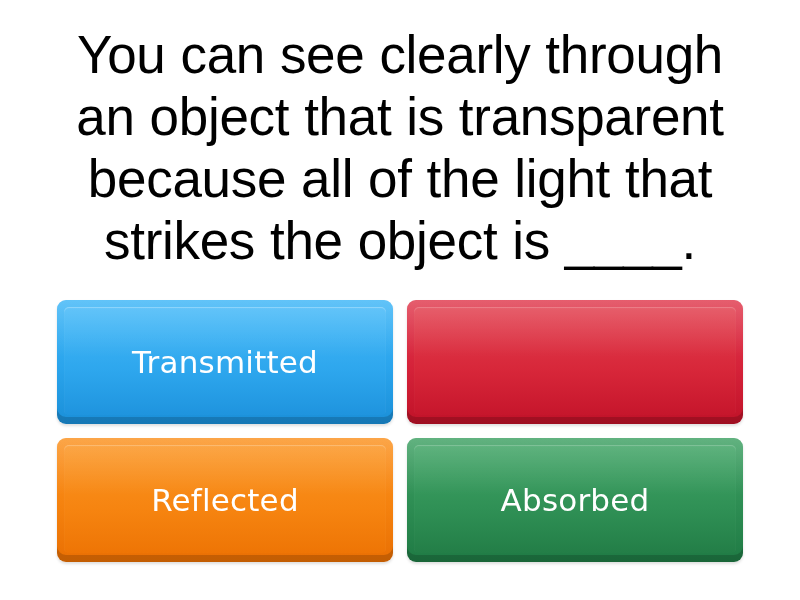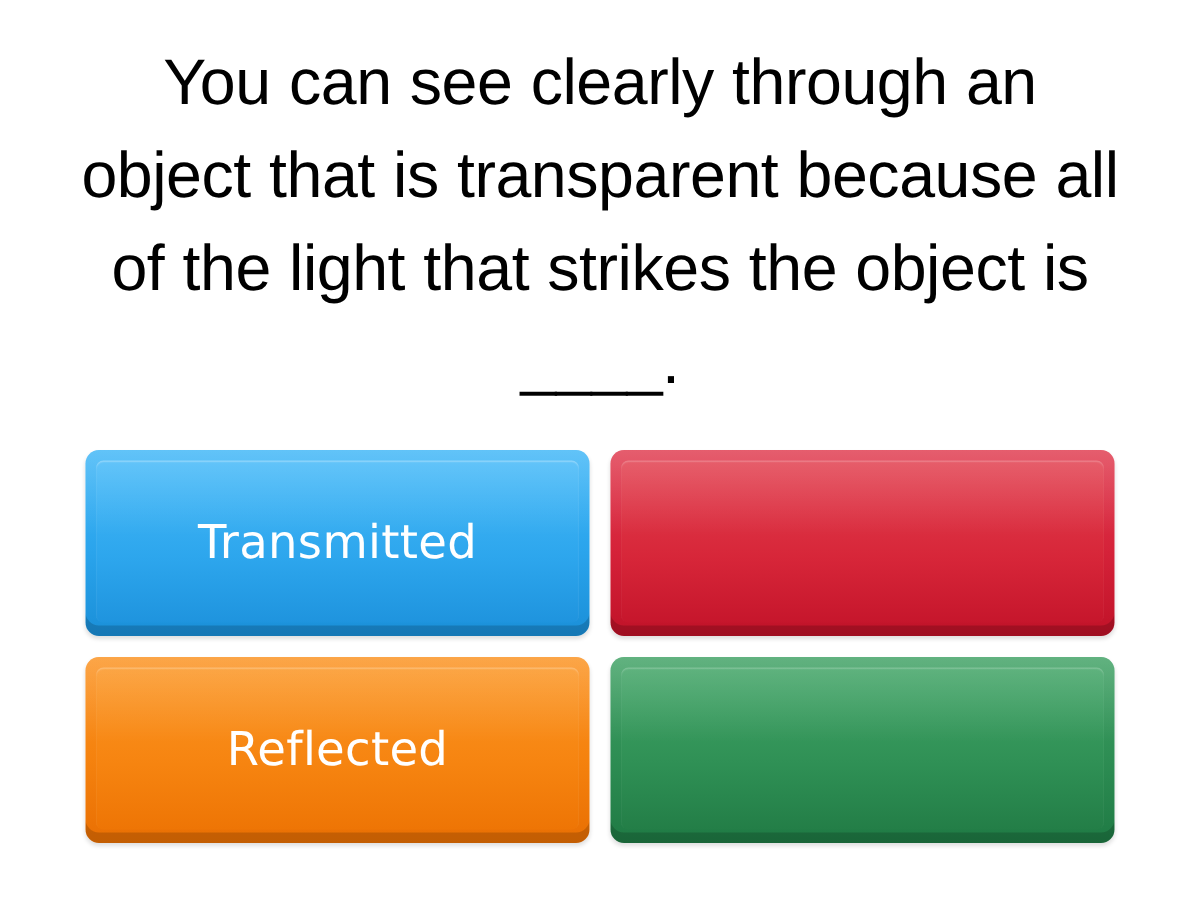--- a/index.html
+++ b/index.html
@@ -34,21 +34,21 @@
     display: flex;
     align-items: center;
     justify-content: center;
   }
 
   #question-text {
     width: 700px;
     text-align: center;
     color: #000000;
     font-family: "Liberation Sans", "DejaVu Sans", sans-serif;
-    font-size: 43px;
+    font-size: 53px;
     line-height: 62px;
     font-weight: 400;
     letter-spacing: -0.3px;
     white-space: pre-wrap;
     word-spacing: 0.5px;
   }
 
   
   #answers-grid {
     position: absolute;
@@ -185,16 +185,17 @@
 
     <button class="answer-button btn-orange">
       <span class="bevel"></span>
       <span class="sheen"></span>
       <span class="answer-label">Reflected</span>
     </button>
 
     <button class="answer-button btn-green">
       <span class="bevel"></span>
       <span class="sheen"></span>
+      <span class="answer-label">Absorbed</span>
     </button>
 
   </div>
 </div>
 
 </body></html>

